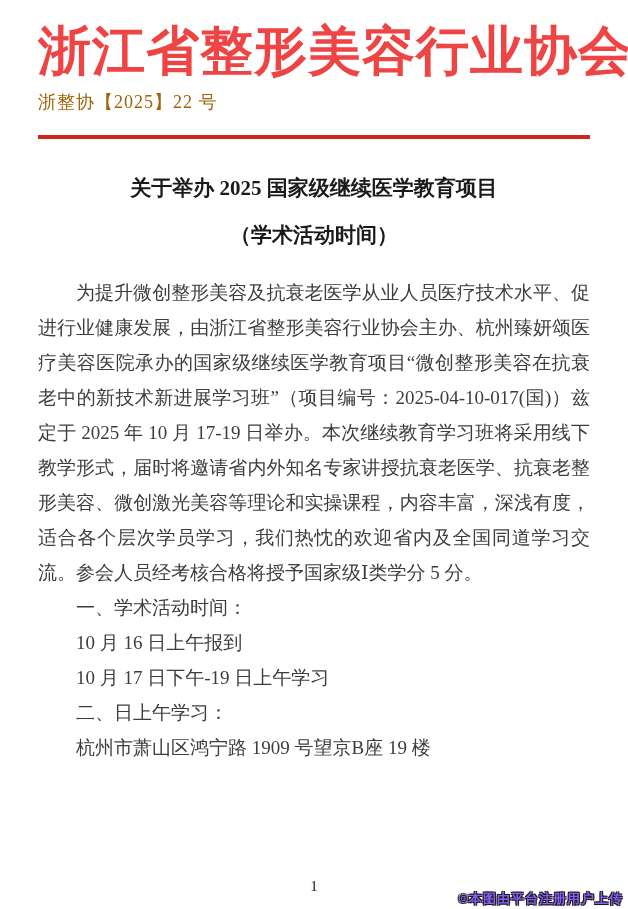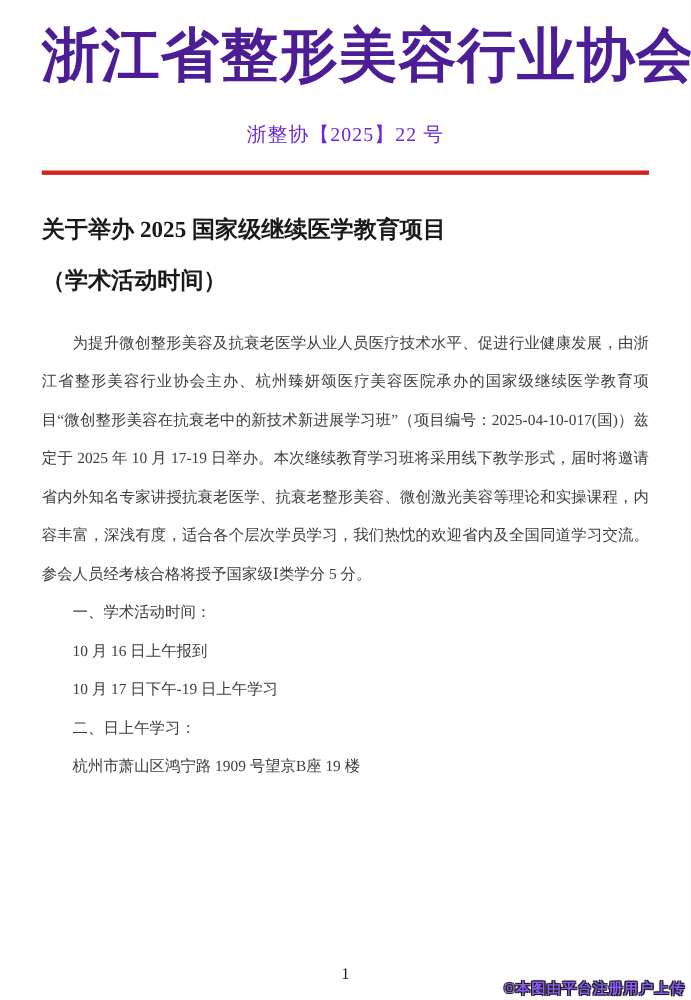--- a/index.html
+++ b/index.html
@@ -18,51 +18,50 @@
     padding: 0 38px;
     font-family: "Liberation Serif", "DejaVu Serif", serif;
   }
   .org-name {
     margin-top: 16px;
     text-align: center;
     font-size: 53px;
     line-height: 70px;
     font-weight: bold;
     letter-spacing: 1px;
-    color: #4c1d95;
+    color: #ef4444;
     white-space: nowrap;
   }
   .doc-number {
-    margin-top: 24px;
-    text-align: center;
+    margin-top: 4px;
     font-size: 18px;
     line-height: 24px;
-    color: #6d28d9;
+    color: #a16207;
     letter-spacing: 1px;
   }
   .red-rule {
     margin-top: 21px;
     height: 4px;
     background: #cf251b;
     border: 0;
   }
   .title-block {
     margin-top: 26px;
   }
   .title-line {
-    text-align: left;
+    text-align: center;
     font-size: 21px;
     line-height: 47px;
     font-weight: bold;
     color: #1a1a1a;
     white-space: nowrap;
   }
   .body-block {
     margin-top: 16px;
-    font-size: 14px;
+    font-size: 19px;
     line-height: 35px;
     color: #3d3d3d;
   }
   .para {
     margin: 0;
     text-align: justify;
     text-indent: 2em;
     word-break: break-all;
   }
   .body-line {

